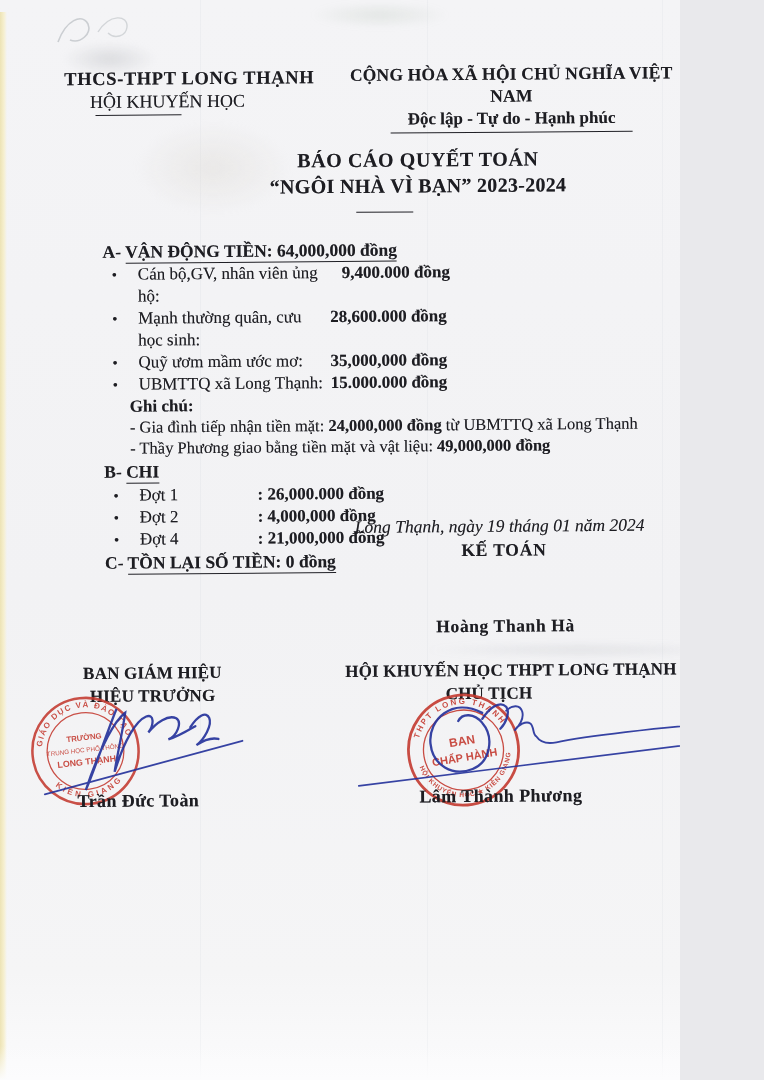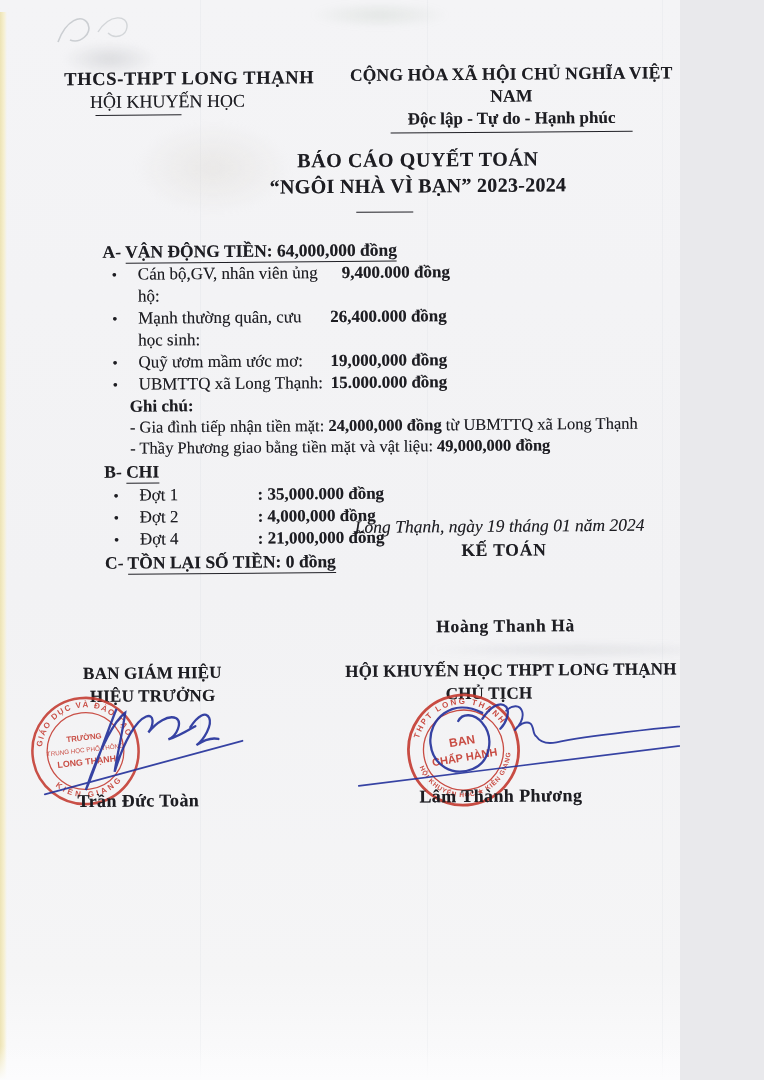--- a/index.html
+++ b/index.html
@@ -89,43 +89,43 @@
       <div class="sec-head"><span>A-</span> <span class="u">VẬN ĐỘNG TIỀN: 64,000,000 đồng</span></div>
 
       <div class="arow">
           <span class="blt"></span>
           <span class="albl">Cán bộ,GV, nhân viên ủng hộ:</span>
           <span class="b" style="padding-left:12px">9,400.000 đồng</span>
         </div>
       <div class="arow">
           <span class="blt"></span>
           <span class="albl">Mạnh thường quân, cưu học sinh:</span>
-          <span class="b">26,400.000 đồng</span>
+          <span class="b">28,600.000 đồng</span>
         </div>
       <div class="arow">
           <span class="blt"></span>
           <span class="albl">Quỹ ươm mầm ước mơ:</span>
-          <span class="b">19,000,000 đồng</span>
+          <span class="b">35,000,000 đồng</span>
         </div>
       <div class="arow">
           <span class="blt"></span>
           <span class="albl">UBMTTQ xã Long Thạnh:</span>
           <span class="b">15.000.000 đồng</span>
         </div>
 
       <div class="ghichu b">Ghi chú:</div>
       <div class="note"><span>- Gia đình tiếp nhận tiền mặt:  </span><span class="b">24,000,000 đồng</span><span> từ UBMTTQ xã Long Thạnh</span></div>
       <div class="note"><span>- Thầy Phương giao bằng tiền mặt và vật liệu: </span><span class="b">49,000,000 đồng</span><span></span></div>
 
       <div class="sec-head sp-a" style="line-height:25px"><span>B-</span> <span class="u">CHI</span></div>
 
       <div class="brow">
           <span class="blt"></span>
           <span class="blbl">Đợt 1</span>
-          <span class="b">: 35,000.000 đồng</span>
+          <span class="b">: 26,000.000 đồng</span>
         </div>
       <div class="brow">
           <span class="blt"></span>
           <span class="blbl">Đợt 2</span>
           <span class="b">: 4,000,000 đồng</span>
         </div>
       <div class="brow">
           <span class="blt"></span>
           <span class="blbl">Đợt 4</span>
           <span class="b">: 21,000,000 đồng</span>

